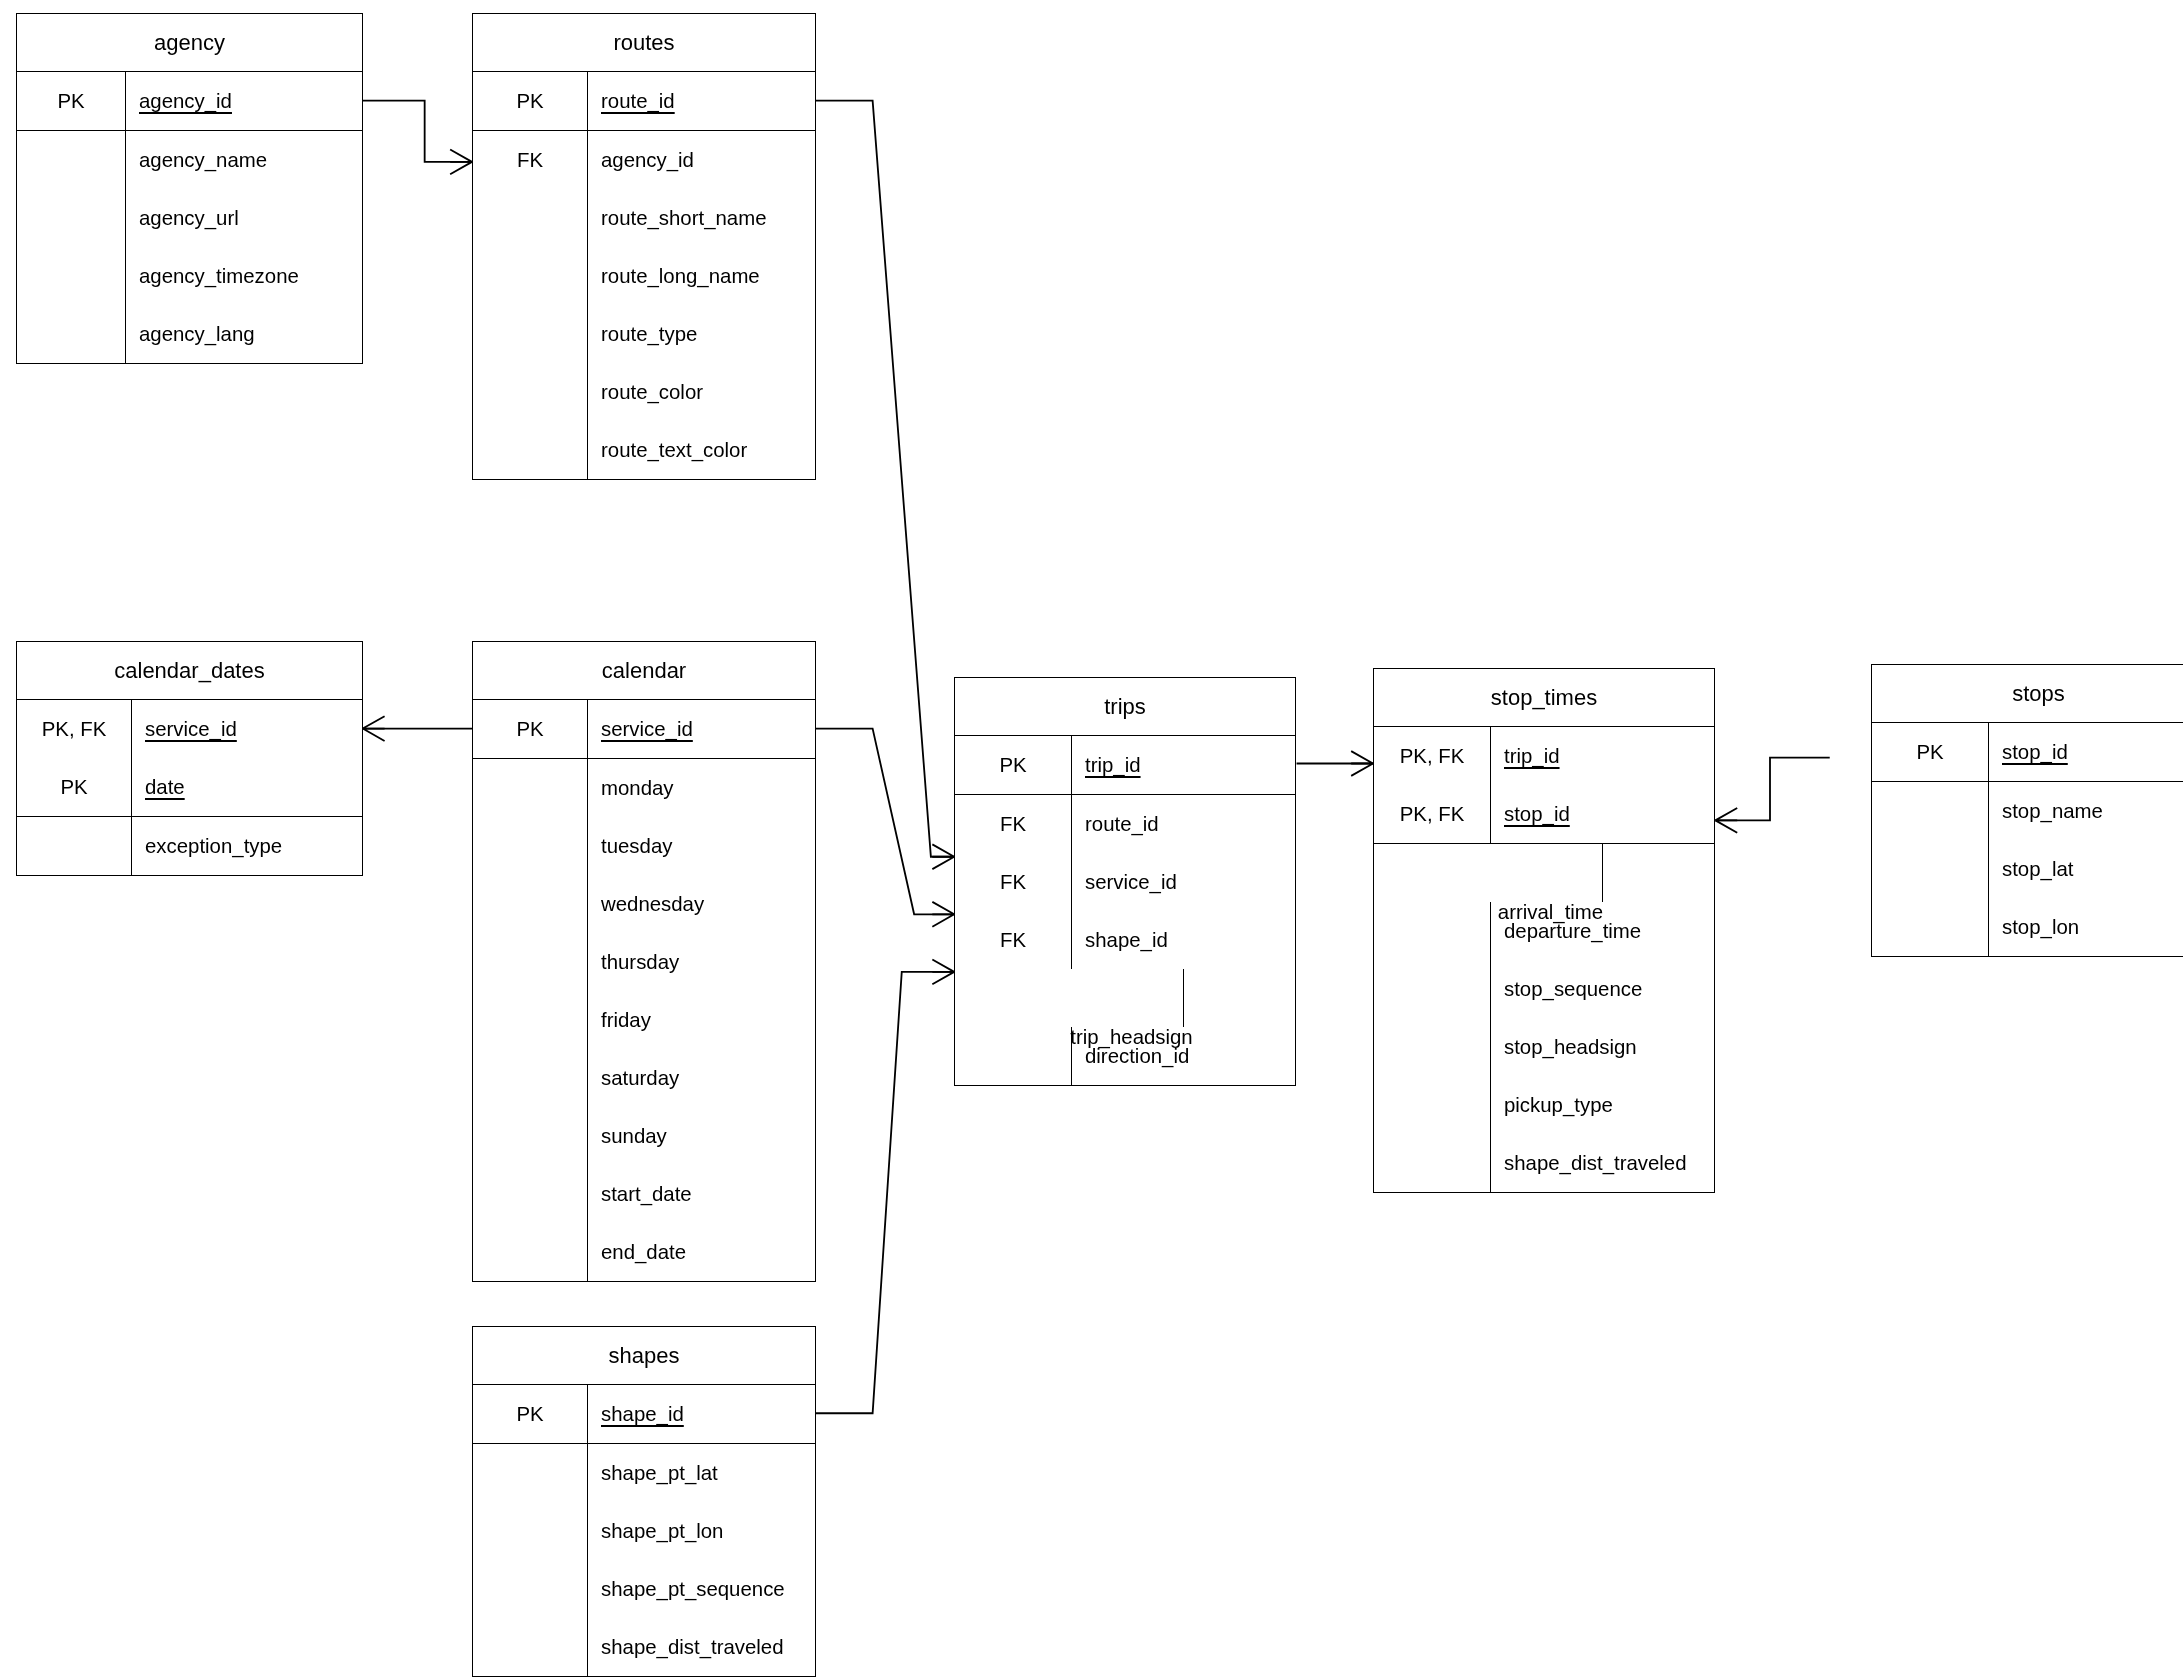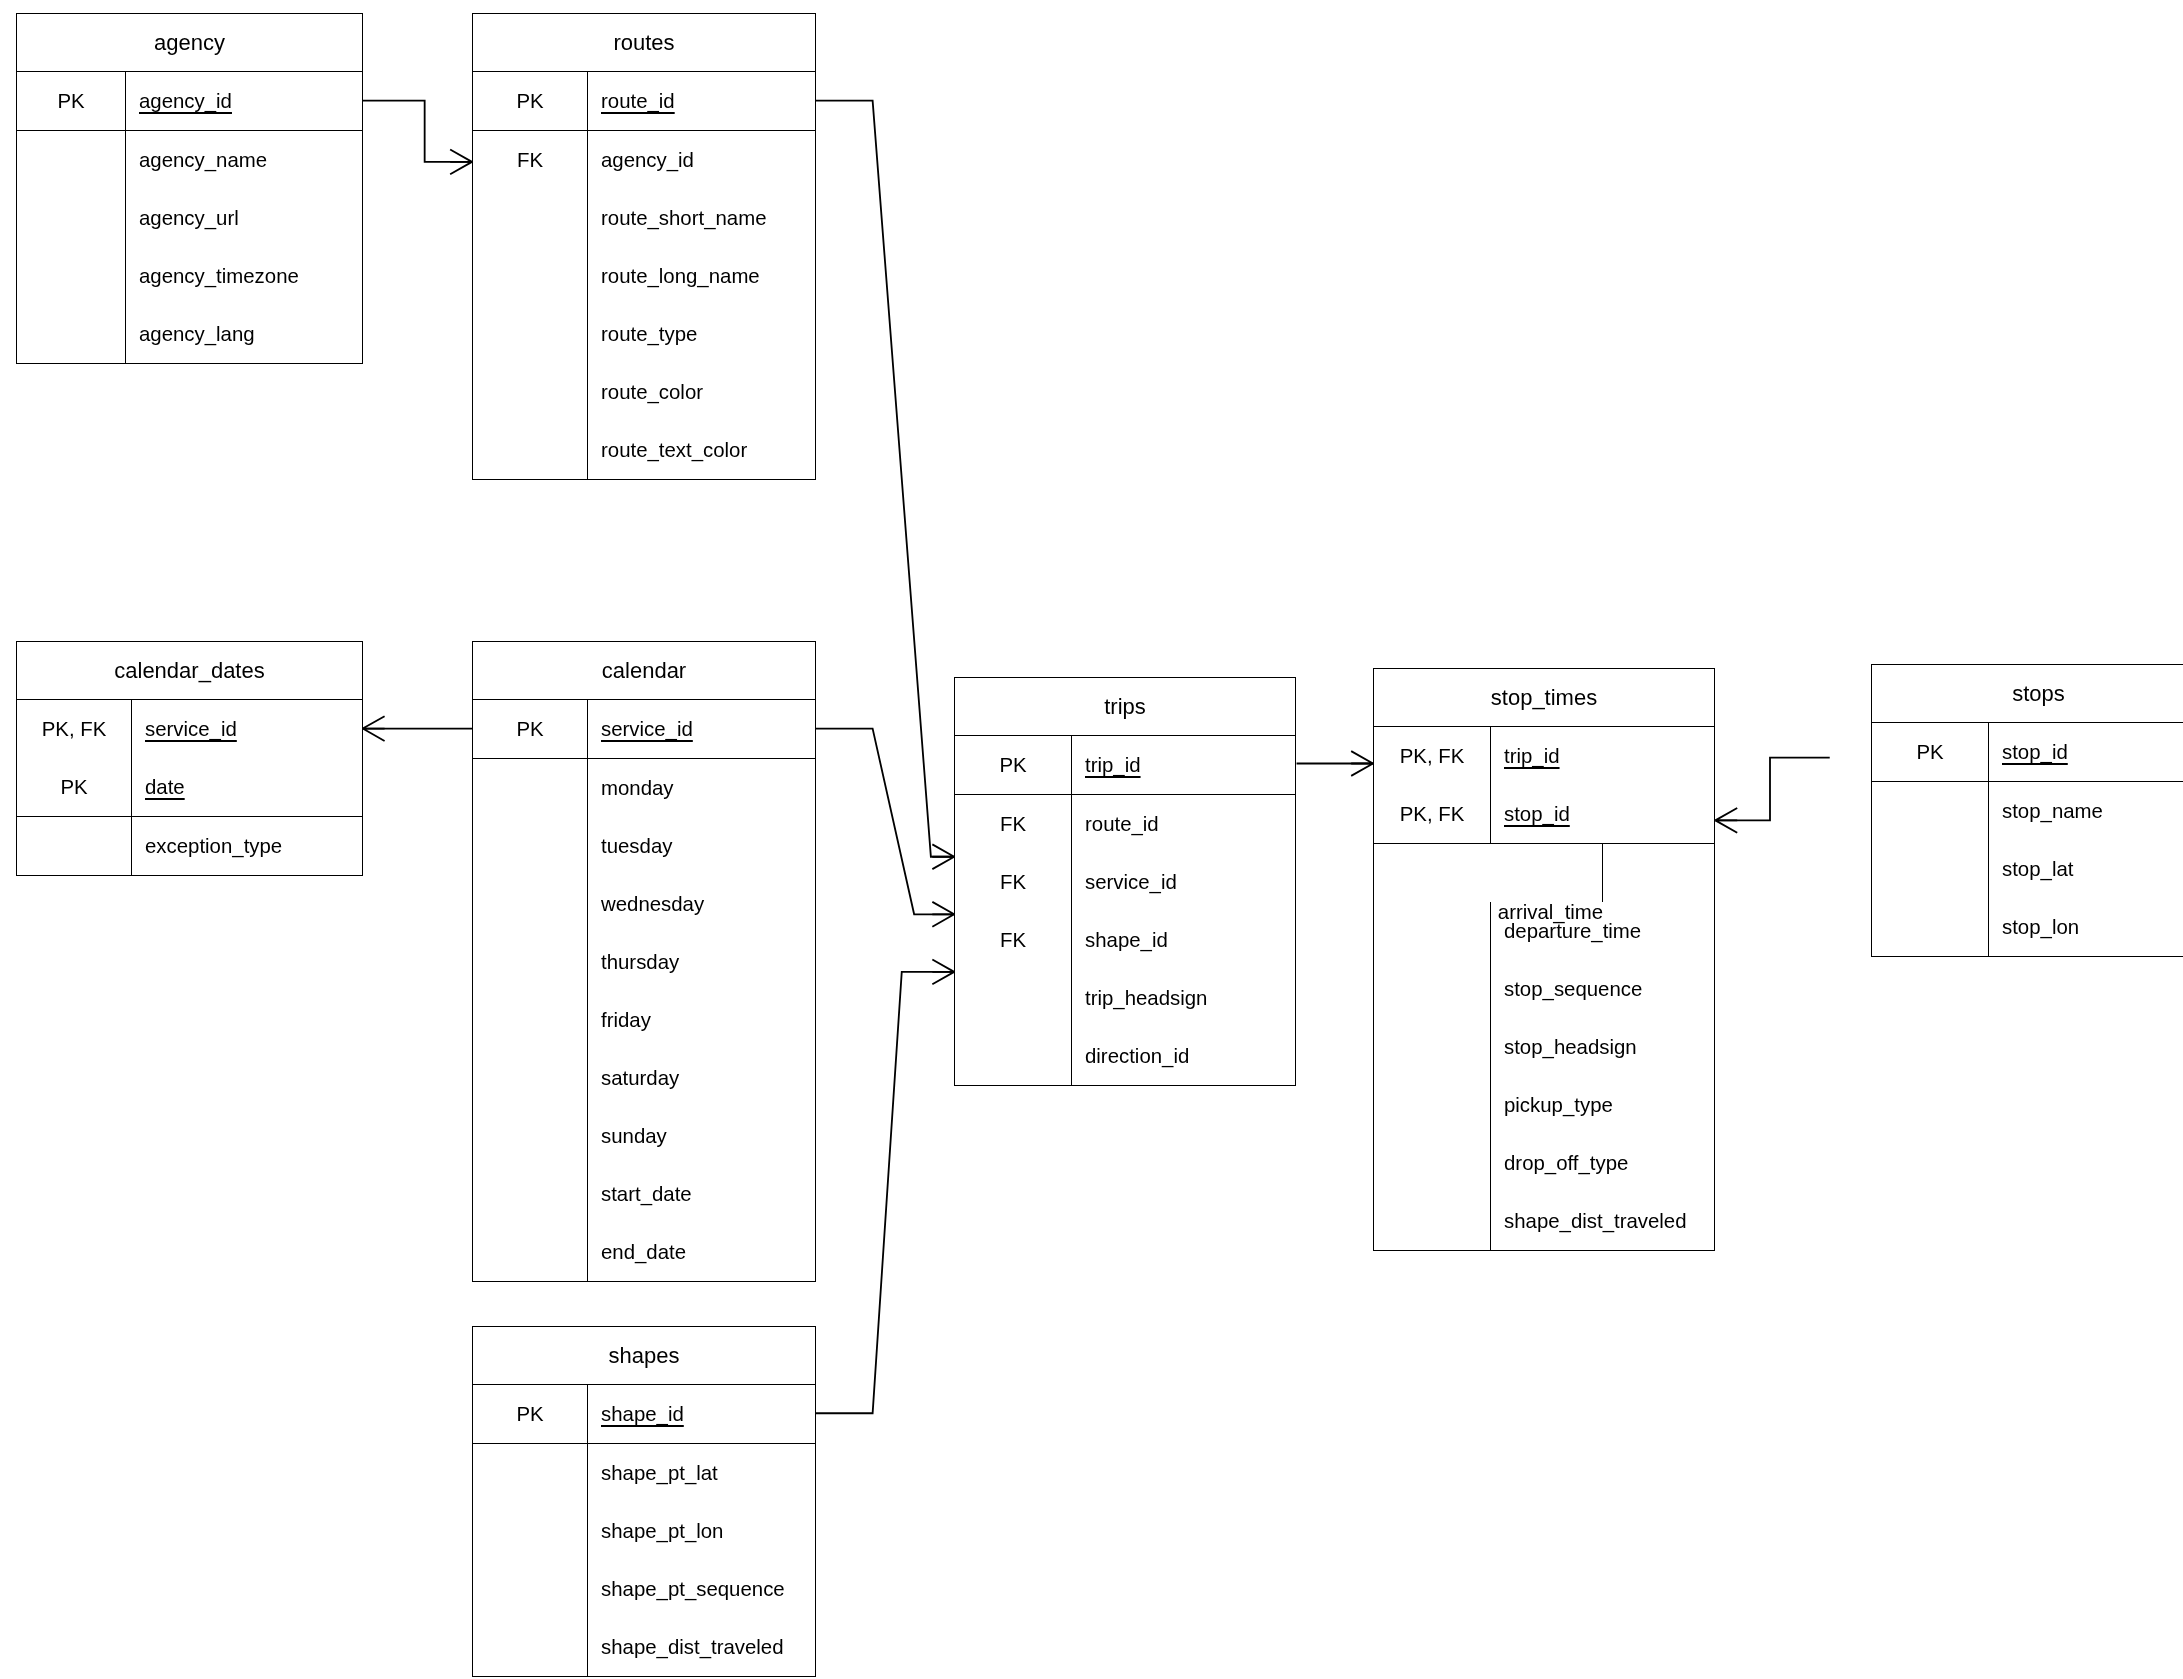--- a/index.html
+++ b/index.html
@@ -291,21 +291,21 @@
           <div class="attr-name">route_id</div>
         </div>
         <div class="attr-row" style="height: 58px;">
           <div class="attr-key" style="width: 117px;">FK</div>
           <div class="attr-name">service_id</div>
         </div>
         <div class="attr-row" style="height: 58px;">
           <div class="attr-key" style="width: 117px;">FK</div>
           <div class="attr-name">shape_id</div>
         </div>
-        <div class="attr-row" style="height: 58px;">
+        <div class="attr-row" style="height: 58px; flex-direction: column;">
           <div class="attr-key" style="width: 117px;"></div>
           <div class="attr-name">trip_headsign</div>
         </div>
         <div class="attr-row" style="height: 58px;">
           <div class="attr-key" style="width: 117px;"></div>
           <div class="attr-name">direction_id</div>
         </div>
       </div>
     </div>
     <div class="entity" style="left: 1373px; top: 668px; width: 342px;">
@@ -333,24 +333,20 @@
           <div class="attr-key" style="width: 117px;"></div>
           <div class="attr-name">stop_sequence</div>
         </div>
         <div class="attr-row" style="height: 58px;">
           <div class="attr-key" style="width: 117px;"></div>
           <div class="attr-name">stop_headsign</div>
         </div>
         <div class="attr-row" style="height: 58px;">
           <div class="attr-key" style="width: 117px;"></div>
           <div class="attr-name">pickup_type</div>
-        </div>
-        <div class="attr-row" style="height: 58px;">
-          <div class="attr-key" style="width: 117px;"></div>
-          <div class="attr-name">drop_off_type</div>
         </div>
         <div class="attr-row" style="height: 58px;">
           <div class="attr-key" style="width: 117px;"></div>
           <div class="attr-name">shape_dist_traveled</div>
         </div>
       </div>
     </div>
     <div class="entity" style="left: 1871px; top: 664px; width: 335px;">
       <div class="entity-title" style="height: 58px;">stops</div>
       <div class="attr-section keys">

